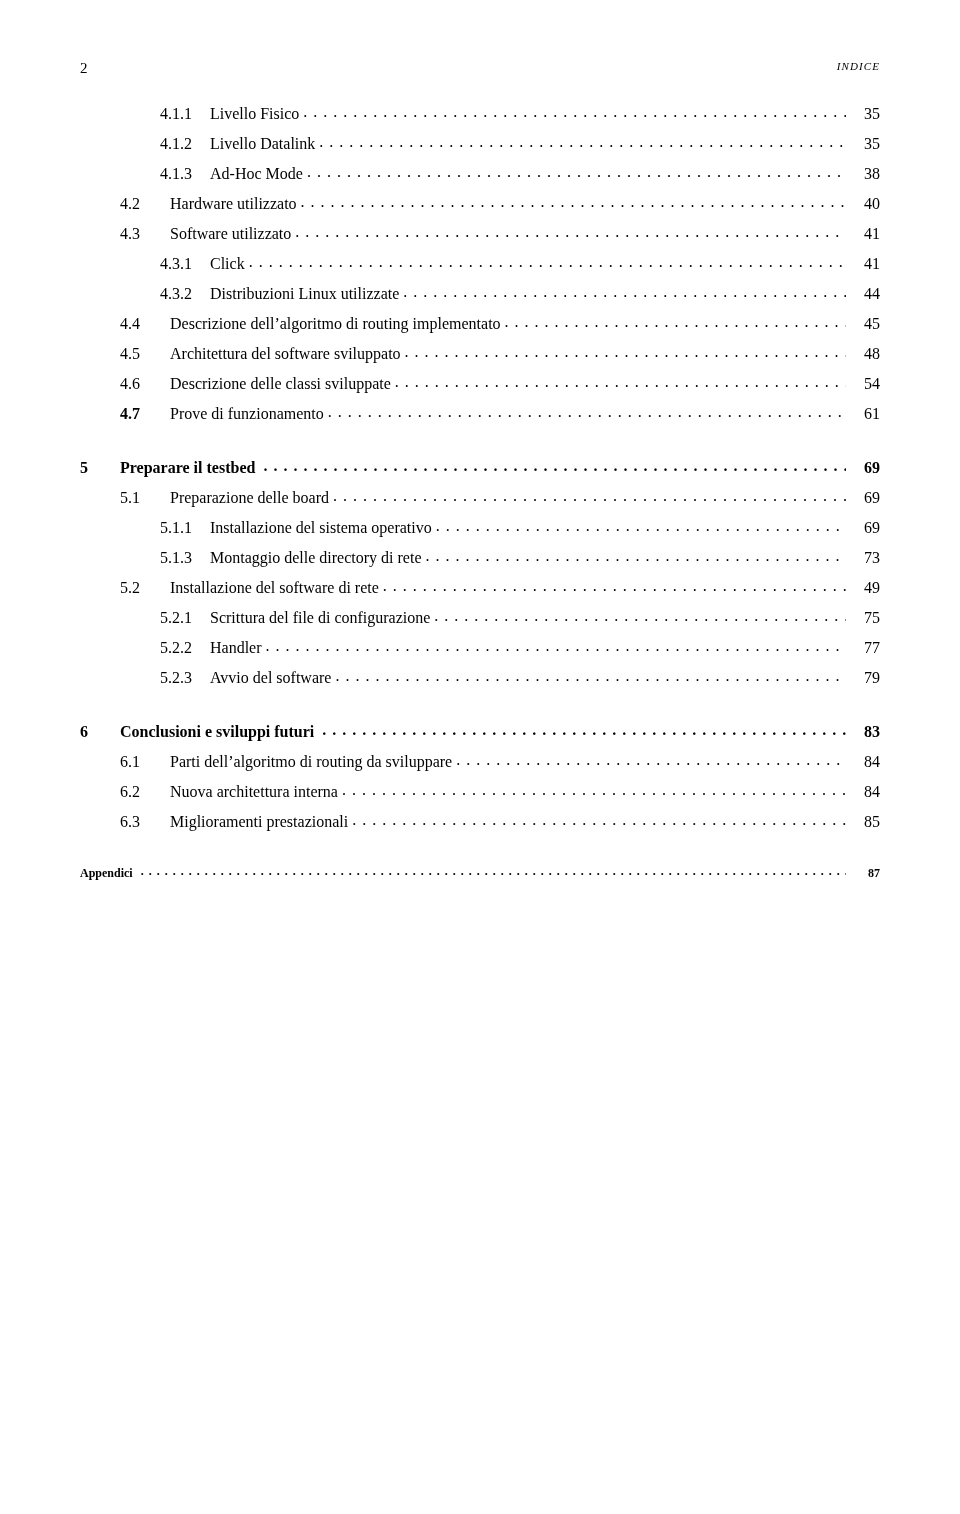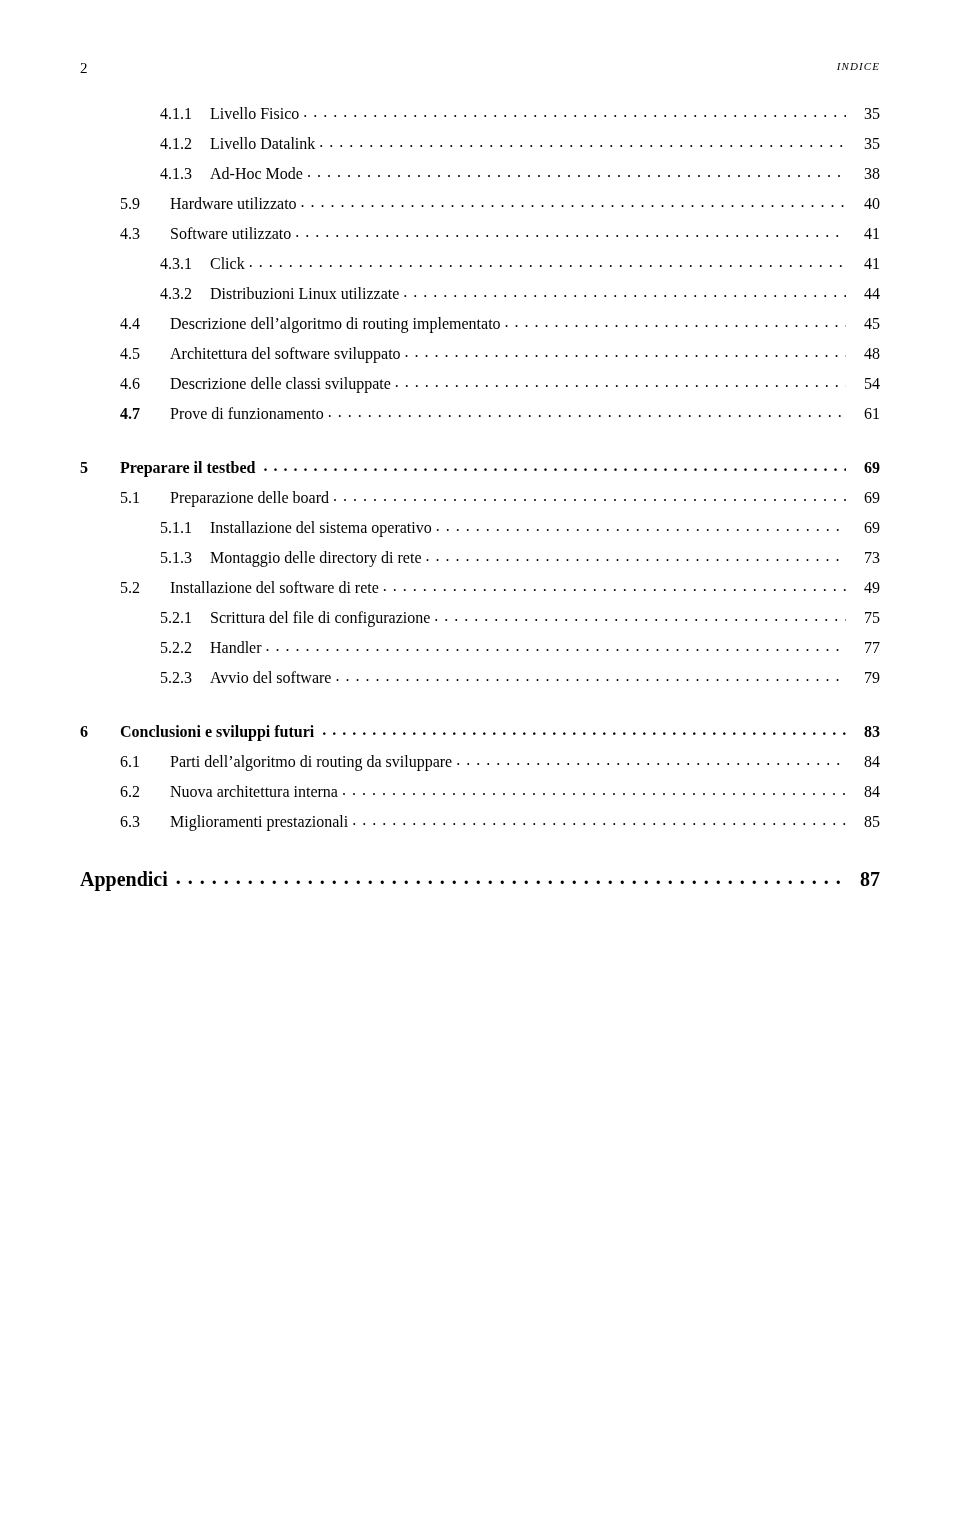--- a/index.html
+++ b/index.html
@@ -101,21 +101,21 @@
       padding-left: 80px;
       line-height: 1.5;
     }
 
     .appendix-entry {
       display: flex;
       align-items: flex-start;
       margin-top: 20px;
       margin-bottom: 6px;
       font-weight: bold;
-      font-size: 20px;
+      font-size: 12px;
       line-height: 1.5;
     }
   </style>
 </head>
 <body>
 
 <div class="page-header">
   <span style="position:absolute;left:80px;top:60px;font-size:15px;">2</span>
   <span style="font-style:italic;font-size:11px;letter-spacing:0.1em;">INDICE</span>
 </div>
@@ -137,21 +137,21 @@
   </div>
 
   <div class="toc-subsubsection">
     <span class="toc-entry-number" style="min-width:50px;">4.1.3</span>
     <span class="toc-entry-label">Ad-Hoc Mode</span>
     <span class="toc-dots"></span>
     <span class="toc-page">38</span>
   </div>
 
   <div class="toc-subsection">
-    <span class="toc-entry-number" style="min-width:50px;">5.9</span>
+    <span class="toc-entry-number" style="min-width:50px;">4.2</span>
     <span class="toc-entry-label">Hardware utilizzato</span>
     <span class="toc-dots"></span>
     <span class="toc-page">40</span>
   </div>
 
   <div class="toc-subsection">
     <span class="toc-entry-number" style="min-width:50px;">4.3</span>
     <span class="toc-entry-label">Software utilizzato</span>
     <span class="toc-dots"></span>
     <span class="toc-page">41</span>

